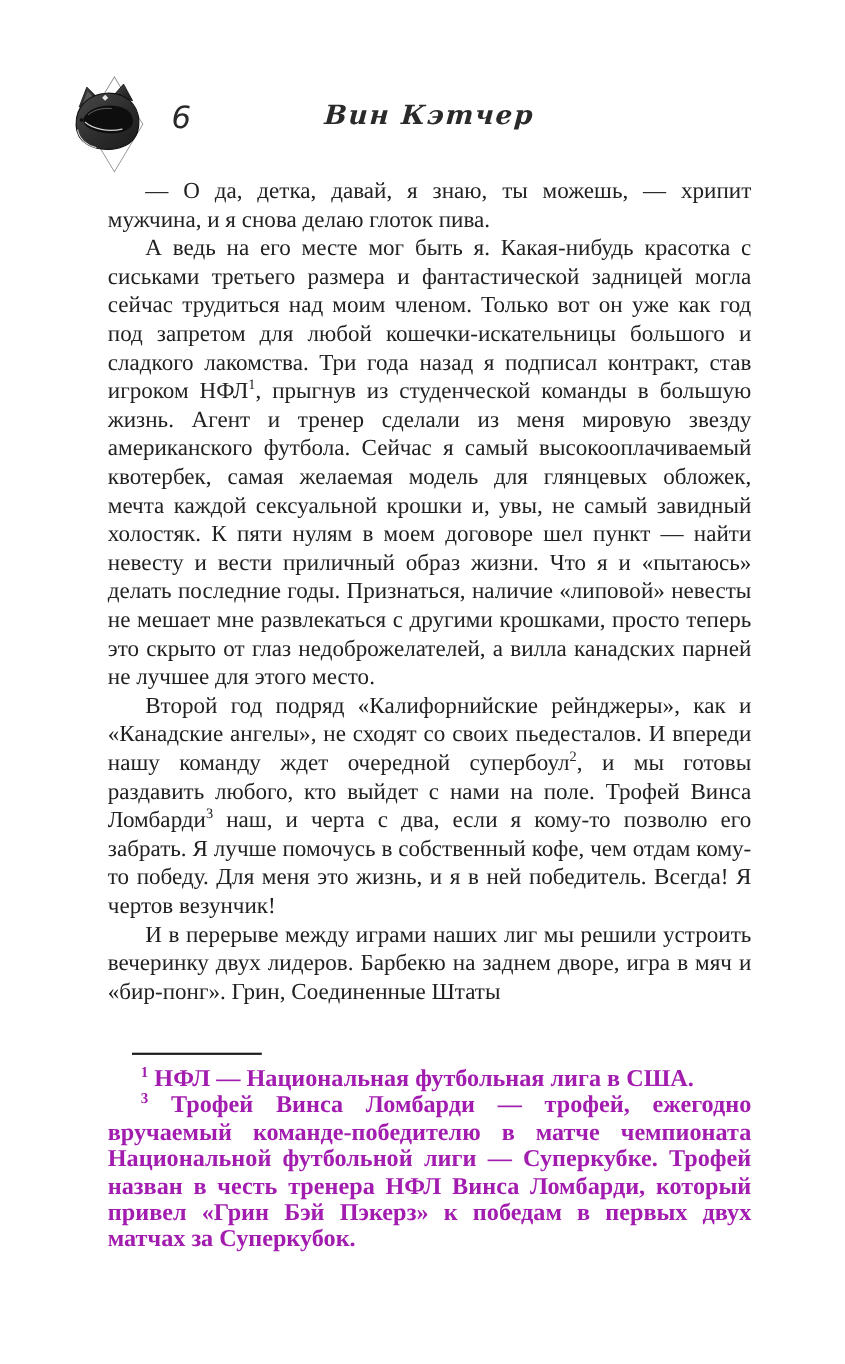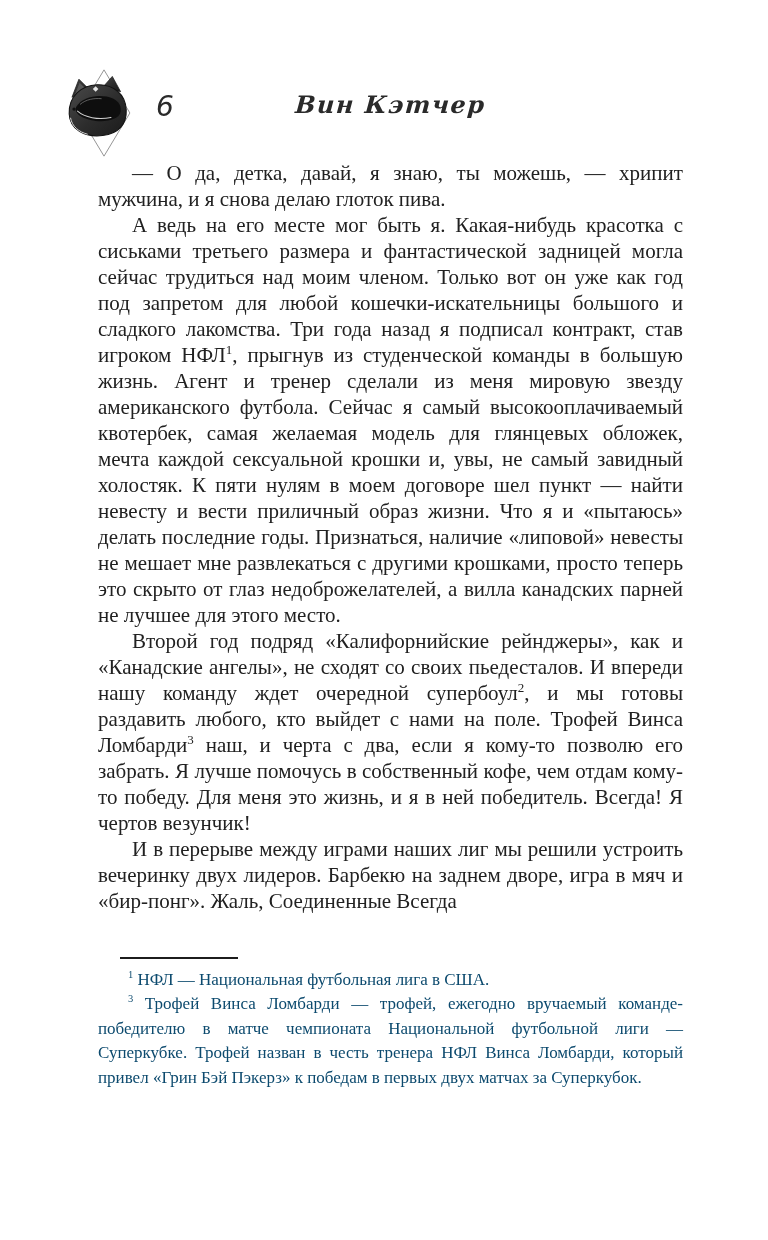--- a/index.html
+++ b/index.html
@@ -96,27 +96,28 @@
     width: 585px;
   }
   .fn-rule {
     width: 118px;
     height: 2px;
     background: #1c1c1c;
     margin: 0 0 9px 22px;
   }
   .footnote {
     margin: 0;
-    font-size: 17px;
+    font-size: 22px;
     line-height: 24.4px;
     text-align: justify;
     text-indent: 30px;
     hyphens: auto;
     -webkit-hyphens: auto;
-    color: #0c4a6e;
+    color: #a21caf;
+    font-weight: bold;
   }
 </style>
 </head>
 <body>
 
 <div class="page">
 
   <div class="logo">
     <div class="diamond"></div>
     <svg class="helmet" viewBox="0 0 100 92" xmlns="http://www.w3.org/2000/svg">
@@ -145,21 +146,21 @@
   </div>
 
   <div class="page-number">6</div>
 
   <div class="running-title">Вин Кэтчер</div>
 
   <main class="body-text" id="body-text">
       <p>— О да, детка, давай, я знаю, ты можешь, — хрипит мужчина, и я снова делаю глоток пива.</p>
       <p>А ведь на его месте мог быть я. Какая-нибудь красотка с сиськами третьего размера и фантастической задницей могла сейчас трудиться над моим членом. Только вот он уже как год под запретом для любой кошечки-искательницы большого и сладкого лакомства. Три года назад я подписал контракт, став игроком НФЛ<sup class="fn-ref">1</sup>, прыгнув из студенческой команды в большую жизнь. Агент и тренер сделали из меня мировую звезду американского футбола. Сейчас я самый высокооплачиваемый квотербек, самая желаемая модель для глянцевых обложек, мечта каждой сексуальной крошки и, увы, не самый завидный холостяк. К пяти нулям в моем договоре шел пункт — найти невесту и вести приличный образ жизни. Что я и «пытаюсь» делать последние годы. Признаться, наличие «липовой» невесты не мешает мне развлекаться с другими крошками, просто теперь это скрыто от глаз недоброжелателей, а вилла канадских парней не лучшее для этого место.</p>
       <p>Второй год подряд «Калифорнийские рейнджеры», как и «Канадские ангелы», не сходят со своих пьедесталов. И впереди нашу команду ждет очередной супербоул<sup class="fn-ref">2</sup>, и мы готовы раздавить любого, кто выйдет с нами на поле. Трофей Винса Ломбарди<sup class="fn-ref">3</sup> наш, и черта с два, если я кому-то позволю его забрать. Я лучше помочусь в собственный кофе, чем отдам кому-то победу. Для меня это жизнь, и я в ней победитель. Всегда! Я чертов везунчик!</p>
-      <p>И в перерыве между играми наших лиг мы решили устроить вечеринку двух лидеров. Барбекю на заднем дворе, игра в мяч и «бир-понг». Жаль, Соединенные Всегда</p>
+      <p>И в перерыве между играми наших лиг мы решили устроить вечеринку двух лидеров. Барбекю на заднем дворе, игра в мяч и «бир-понг». Грин, Соединенные Штаты</p>
     </main>
 
   <footer class="footnotes">
     <div class="fn-rule"></div>
     <div id="footnotes-list">
         <p class="footnote"><sup class="fn-mark">1</sup> НФЛ — Национальная футбольная лига в США.</p>
         <p class="footnote"><sup class="fn-mark">3</sup> Трофей Винса Ломбарди — трофей, ежегодно вручаемый команде-победителю в матче чемпионата Национальной футбольной лиги — Суперкубке. Трофей назван в честь тренера НФЛ Винса Ломбарди, который привел «Грин Бэй Пэкерз» к победам в первых двух матчах за Суперкубок.</p>
       </div>
   </footer>
 

